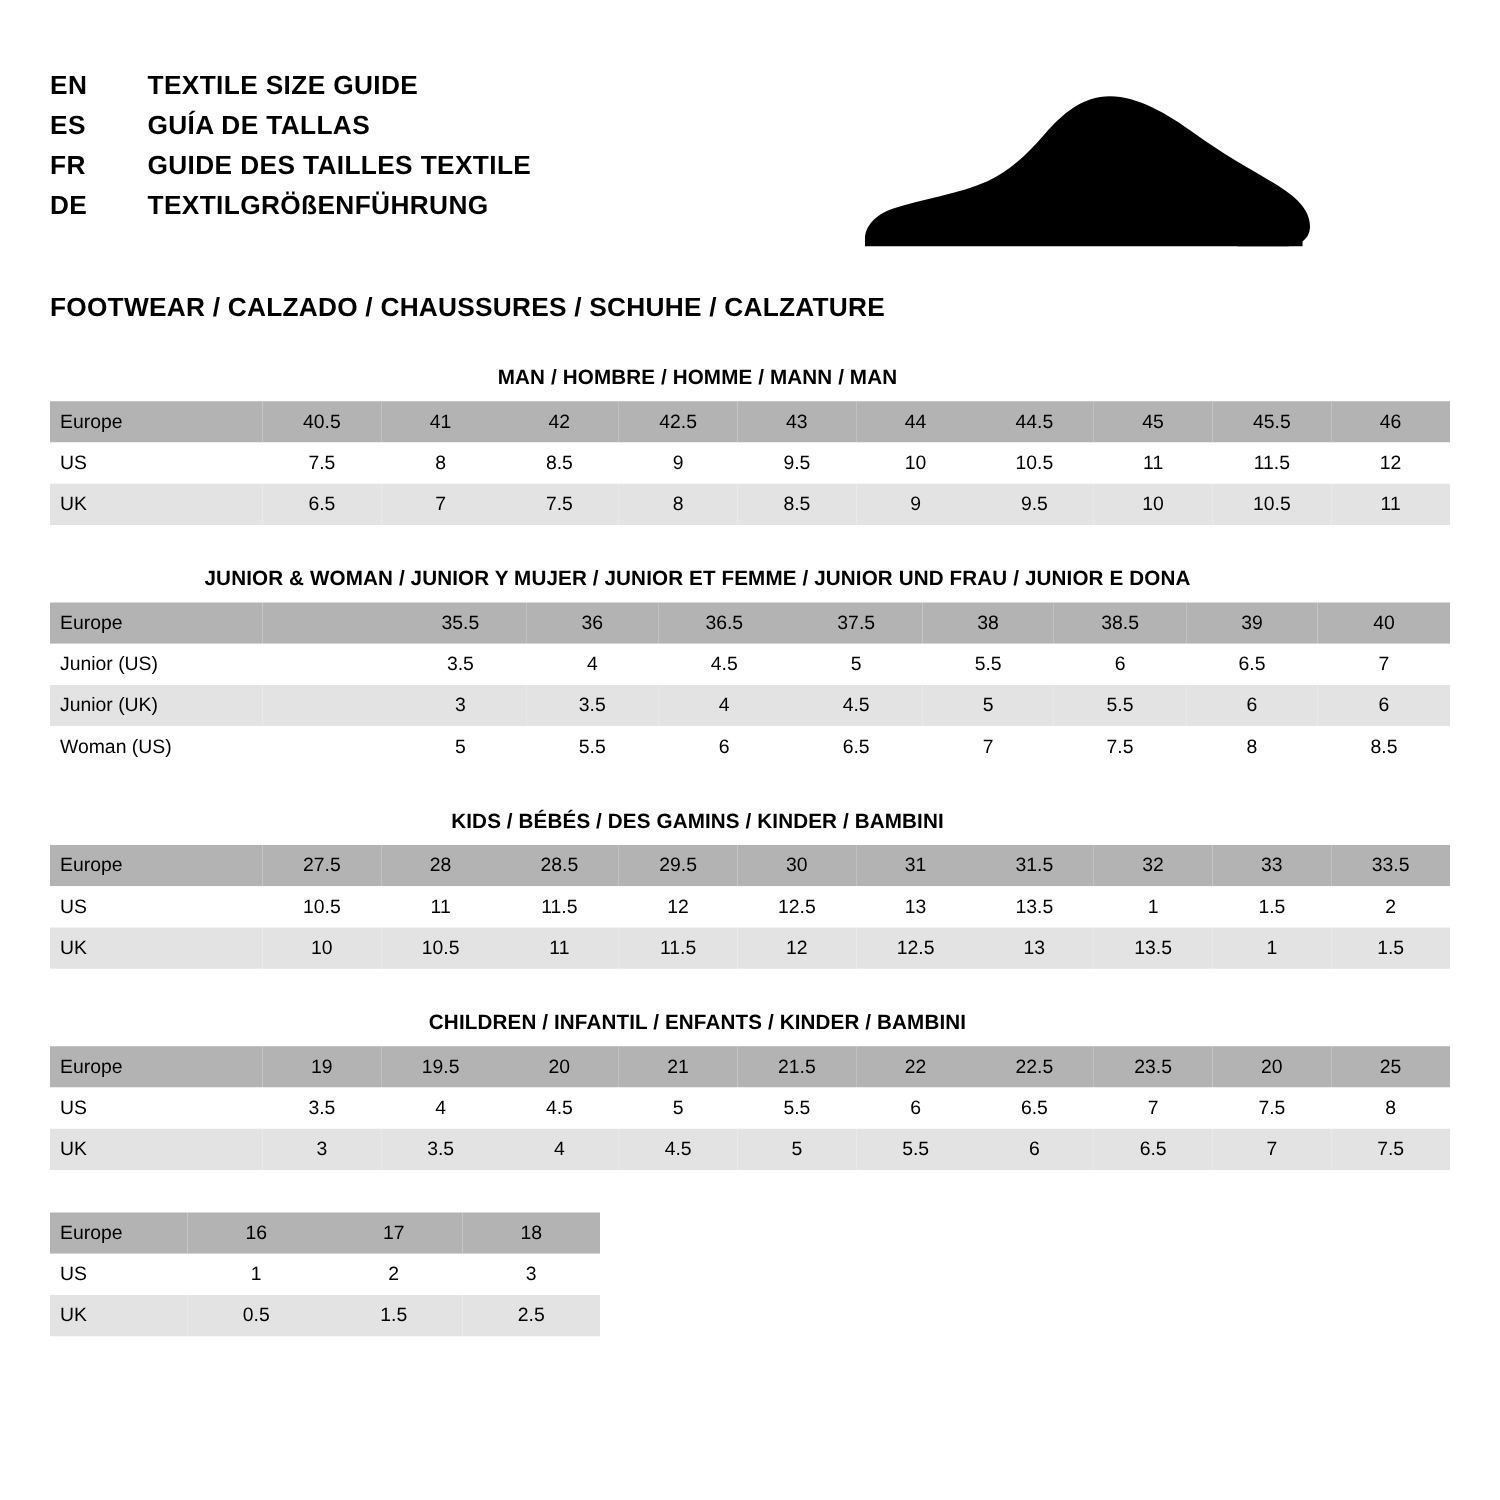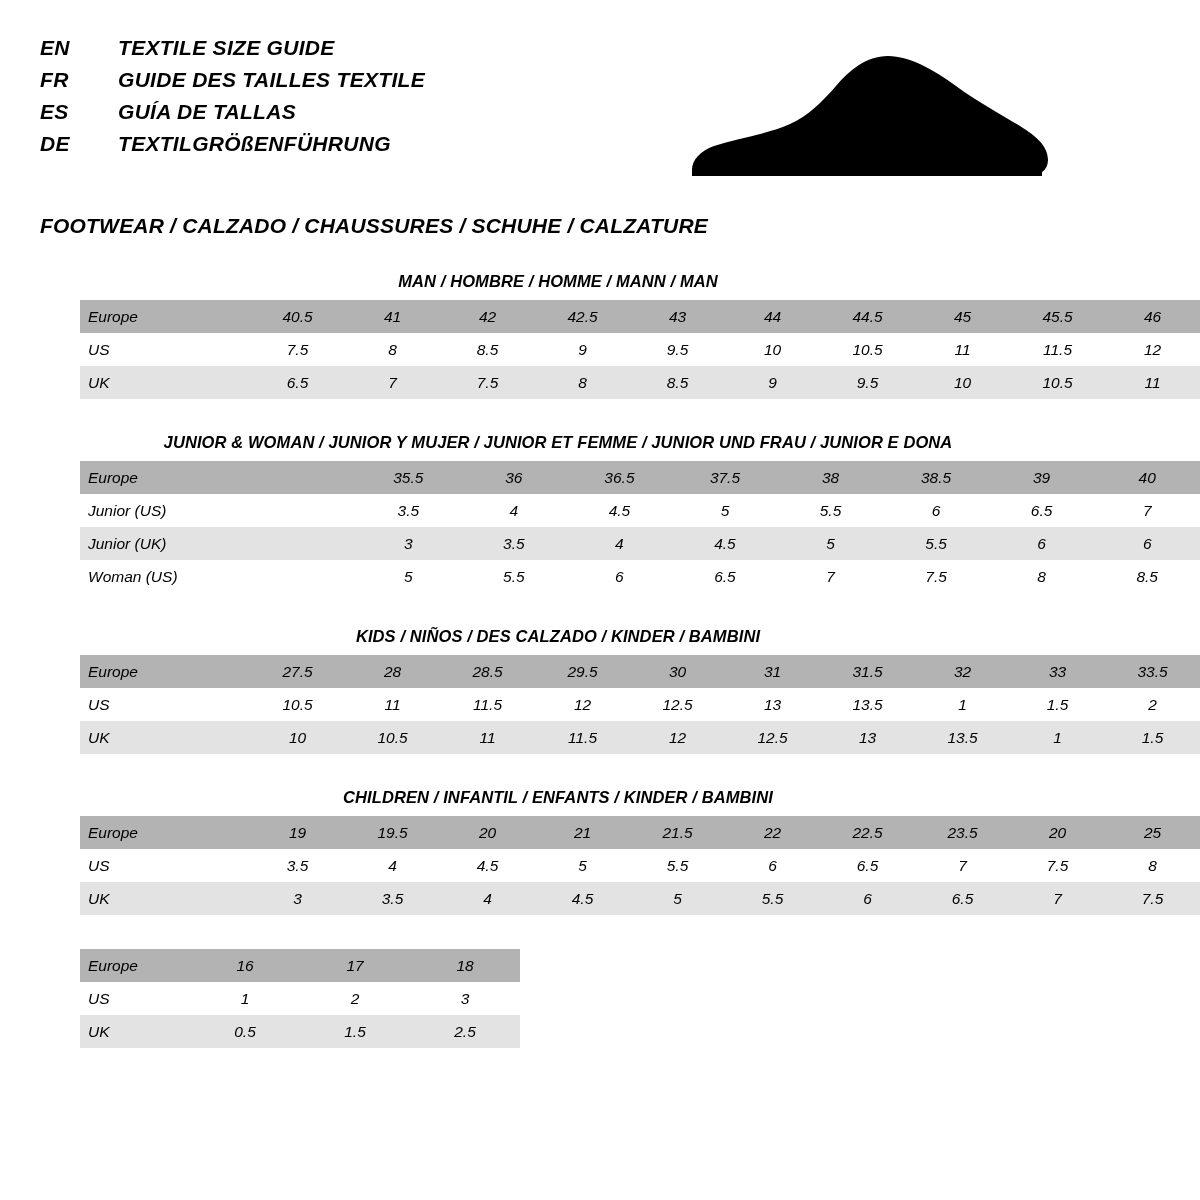--- a/index.html
+++ b/index.html
@@ -13,22 +13,21 @@
     font-family: "Liberation Sans", sans-serif;
     color: #000000;
     position: relative;
     overflow: hidden;
   }
   .page {
     position: relative;
     width: 1116px;
     height: 1200px;
     box-sizing: border-box;
-    padding: 32px 40px 0 40px;
-    font-style: italic;
+    padding: 53px 40px 0 40px;
   }
 
   
   .header {
     display: flex;
     align-items: flex-start;
     justify-content: space-between;
   }
   .lang-block {
     display: table;
@@ -75,21 +74,20 @@
     font-size: 16.5px;
     font-weight: bold;
     letter-spacing: 0.1px;
     margin-bottom: 9px;
     text-align: center;
   }
   table.size-table {
     border-collapse: collapse;
     table-layout: fixed;
     font-size: 15.5px;
-    margin-left: 40px;
   }
   table.size-table td {
     height: 33px;
     text-align: center;
     vertical-align: middle;
     padding: 0;
     font-weight: normal;
   }
   table.size-table td.rowlabel {
     text-align: left;
@@ -115,26 +113,26 @@
 
 <div class="page">
 
   <div class="header">
     <div class="lang-block">
       <div class="lang-row">
         <div class="lang-code">EN</div>
         <div class="lang-text">TEXTILE SIZE GUIDE</div>
       </div>
       <div class="lang-row">
+        <div class="lang-code">ES</div>
+        <div class="lang-text">GUÍA DE TALLAS</div>
+      </div>
+      <div class="lang-row">
         <div class="lang-code">FR</div>
         <div class="lang-text">GUIDE DES TAILLES TEXTILE</div>
-      </div>
-      <div class="lang-row">
-        <div class="lang-code">ES</div>
-        <div class="lang-text">GUÍA DE TALLAS</div>
       </div>
       <div class="lang-row">
         <div class="lang-code">DE</div>
         <div class="lang-text">TEXTILGRÖßENFÜHRUNG</div>
       </div>
     </div>
 
     <div class="shoe-wrap">
       <svg viewBox="0 0 360 130" xmlns="http://www.w3.org/2000/svg" aria-hidden="true">
         <path fill="#000000" d="M198 6 C176 6 160 20 146 36 C132 52 118 66 100 74 C78 84 48 88 24 96 C10 101 2 110 2 120 L2 126 L338 126 C350 126 358 120 358 110 C358 96 346 86 330 76 C310 64 288 52 266 36 C244 20 220 6 198 6 Z"></path>
@@ -266,21 +264,21 @@
               <td>6.5</td>
               <td>7</td>
               <td>7.5</td>
               <td>8</td>
               <td>8.5</td>
             </tr>
           </tbody>
         </table>
       </div>
       <div class="group">
-        <div class="group-title">KIDS / NIÑOS / DES CALZADO / KINDER / BAMBINI</div>
+        <div class="group-title">KIDS / BÉBÉS / DES GAMINS / KINDER / BAMBINI</div>
         <table class="size-table w-full">
           <colgroup>
             <col style="width: 170px;">
             <col style="width: 95px;">
             <col style="width: 95px;">
             <col style="width: 95px;">
             <col style="width: 95px;">
             <col style="width: 95px;">
             <col style="width: 95px;">
             <col style="width: 95px;">

